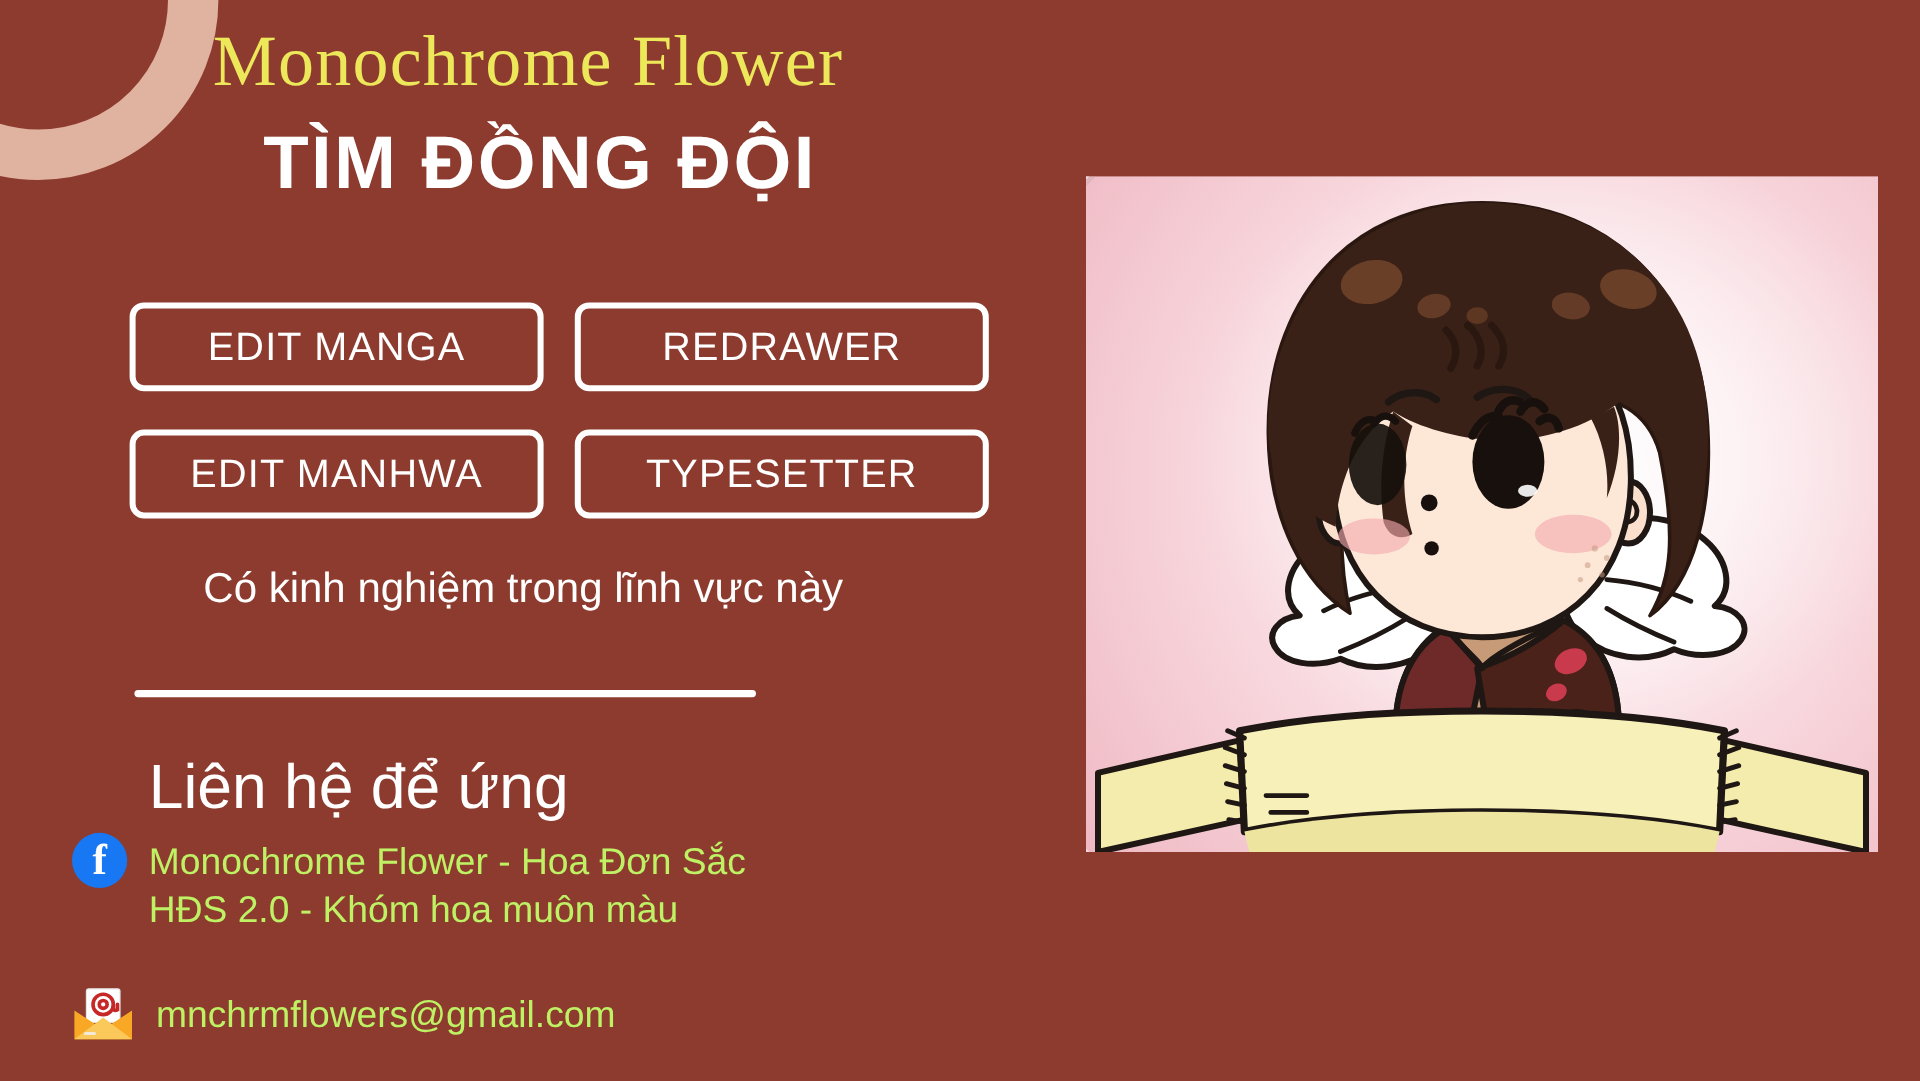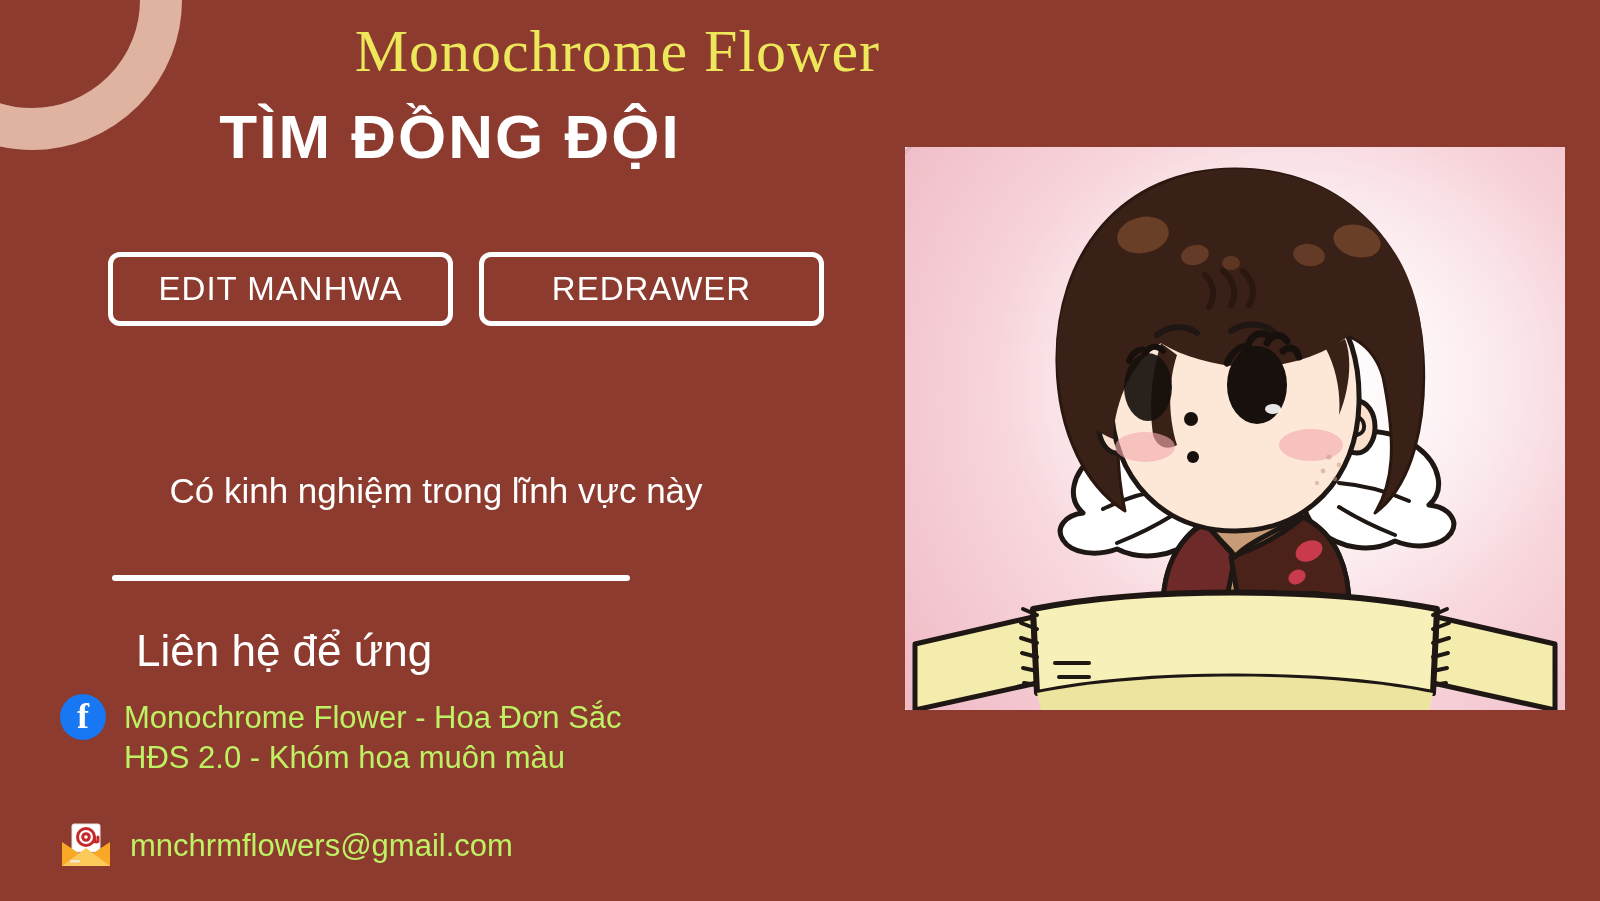--- a/index.html
+++ b/index.html
@@ -25,21 +25,21 @@
   #left-col{
     position:absolute;
     left:0; top:0;
     width:880px; height:901px;
   }
 
   #brand-title{
     position:absolute;
     left:0; top:20px;
     width:880px;
-    text-align:right;
+    text-align:center;
     font-family:"Liberation Serif", serif;
     font-size:60px;
     letter-spacing:1px;
     color:#EDE75A;
     line-height:1.05;
     white-space:nowrap;
   }
 
   #headline{
     position:absolute;
@@ -96,22 +96,22 @@
     position:absolute;
     left:112px; top:575px;
     width:518px; height:6px;
     background:#FFFFFF;
     border-radius:3px;
   }
 
   
   #contact-heading{
     position:absolute;
-    left:136px; top:626px;
-    font-size:44px;
+    left:124px; top:626px;
+    font-size:52px;
     color:#FFFFFF;
     white-space:nowrap;
   }
   .contact-row{
     position:absolute;
     left:60px;
     display:flex;
     align-items:center;
     gap:18px;
     color:#bef264;
@@ -171,22 +171,24 @@
 
 <div id="corner-ring"></div>
 
 <div id="left-col">
 
   <div id="brand-title">Monochrome Flower</div>
 
   <div id="headline">TÌM ĐỒNG ĐỘI</div>
 
   <div id="roles">
+    <div class="role-btn">EDIT MANGA</div>
+    <div class="role-btn">REDRAWER</div>
     <div class="role-btn">EDIT MANHWA</div>
-    <div class="role-btn">REDRAWER</div>
+    <div class="role-btn">TYPESETTER</div>
   </div>
 
   <div id="requirements">
     <span class="req-line">Có kinh nghiệm trong lĩnh vực này</span>
   </div>
 
   <div id="divider"></div>
 
   <div id="contact-heading">Liên hệ để ứng</div>
 

